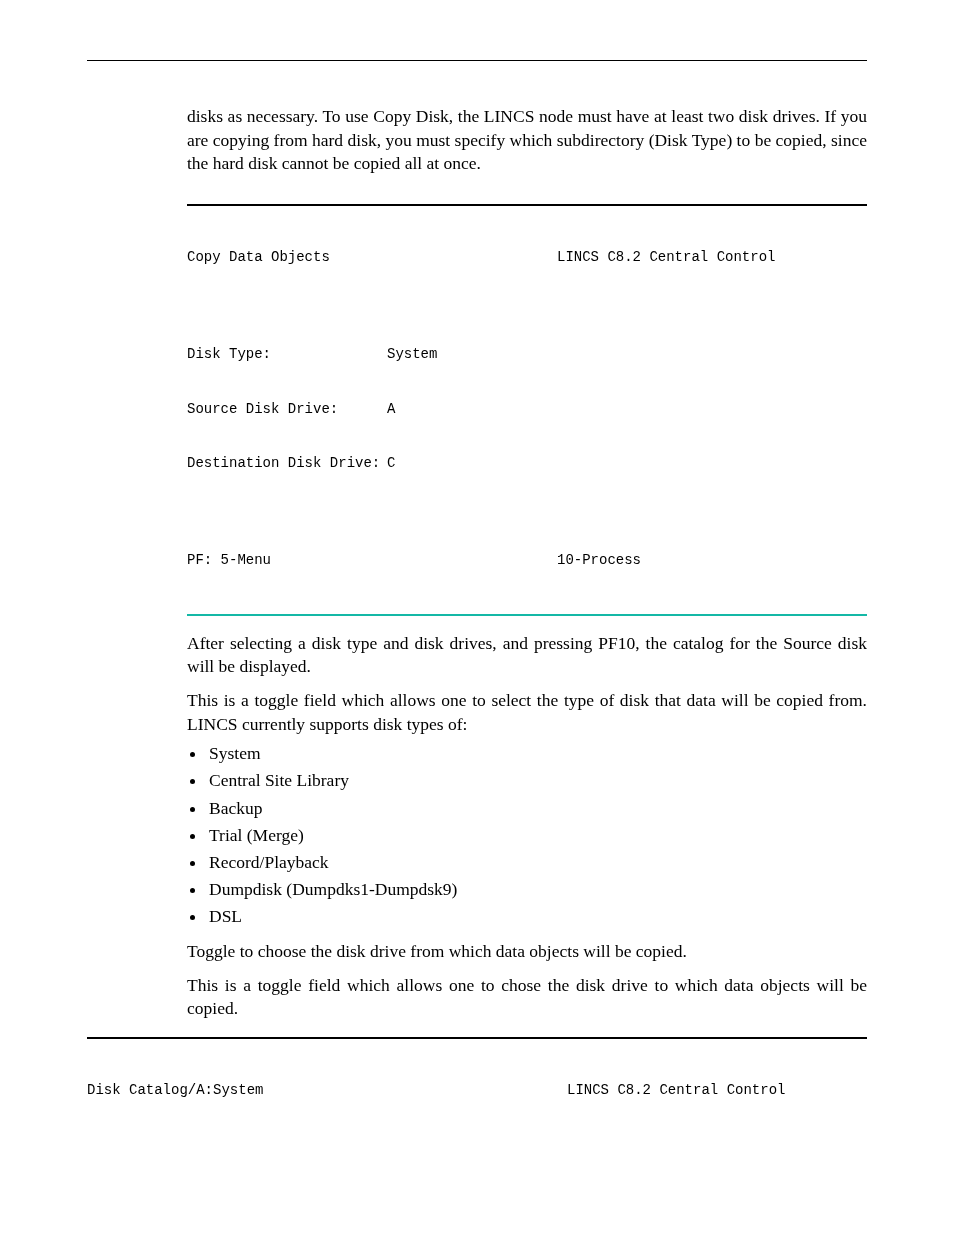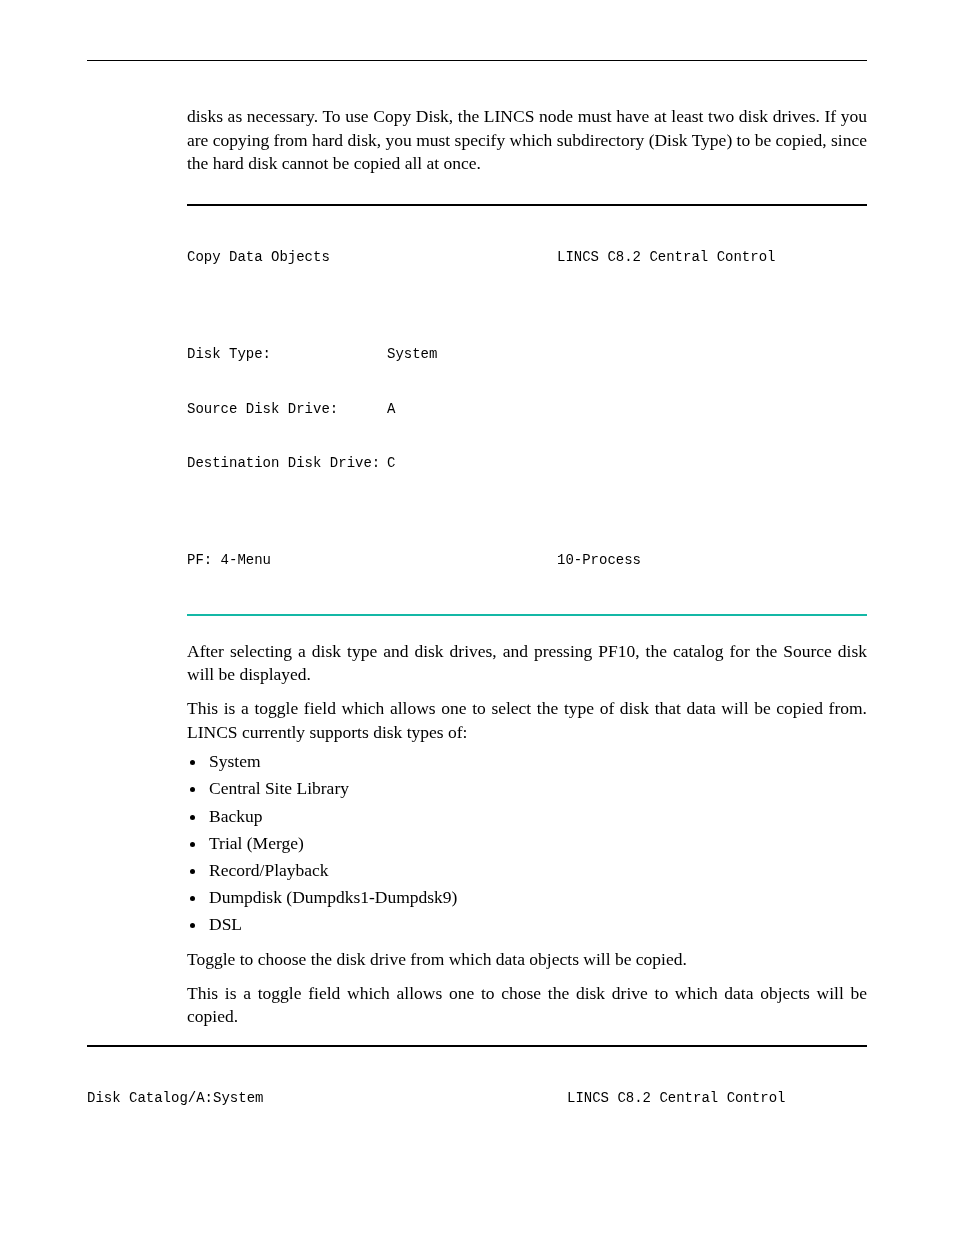--- a/index.html
+++ b/index.html
@@ -54,21 +54,21 @@
     font-size: 17.5px;
     line-height: 1.55;
   }
   ul.diskTypes li {
     padding-left: 2px;
   }
   .para {
     margin-top: 10px;
   }
   .after-panel {
-    margin-top: 24px;
+    margin-top: 16px;
   }
   .row {
     display: flex;
   }
   .lbl {
     display: inline-block;
   }
 </style>
 </head>
 <body>
@@ -92,21 +92,21 @@
     <div class="row">
       <span class="lbl" style="width:200px">Source Disk Drive:</span>
       <span>A</span>
     </div>
     <div class="row">
       <span class="lbl" style="width:200px">Destination Disk Drive:</span>
       <span>C</span>
     </div>
     <div style="height:6px"></div>
     <div class="row">
-      <span class="lbl" style="width:370px">PF: 4-Menu</span>
+      <span class="lbl" style="width:370px">PF: 5-Menu</span>
       <span>10-Process</span>
     </div>
   </div>
 
   <div class="body-text after-panel">After selecting a disk type and disk drives, and pressing PF10, the catalog for the Source disk will be displayed.</div>
 
   <div class="body-text para">This is a toggle field which allows one to select the type of disk that data will be copied from. LINCS currently supports disk types of:</div>
 
   <div class="body-text" style="text-align:left">
     <ul class="diskTypes">

